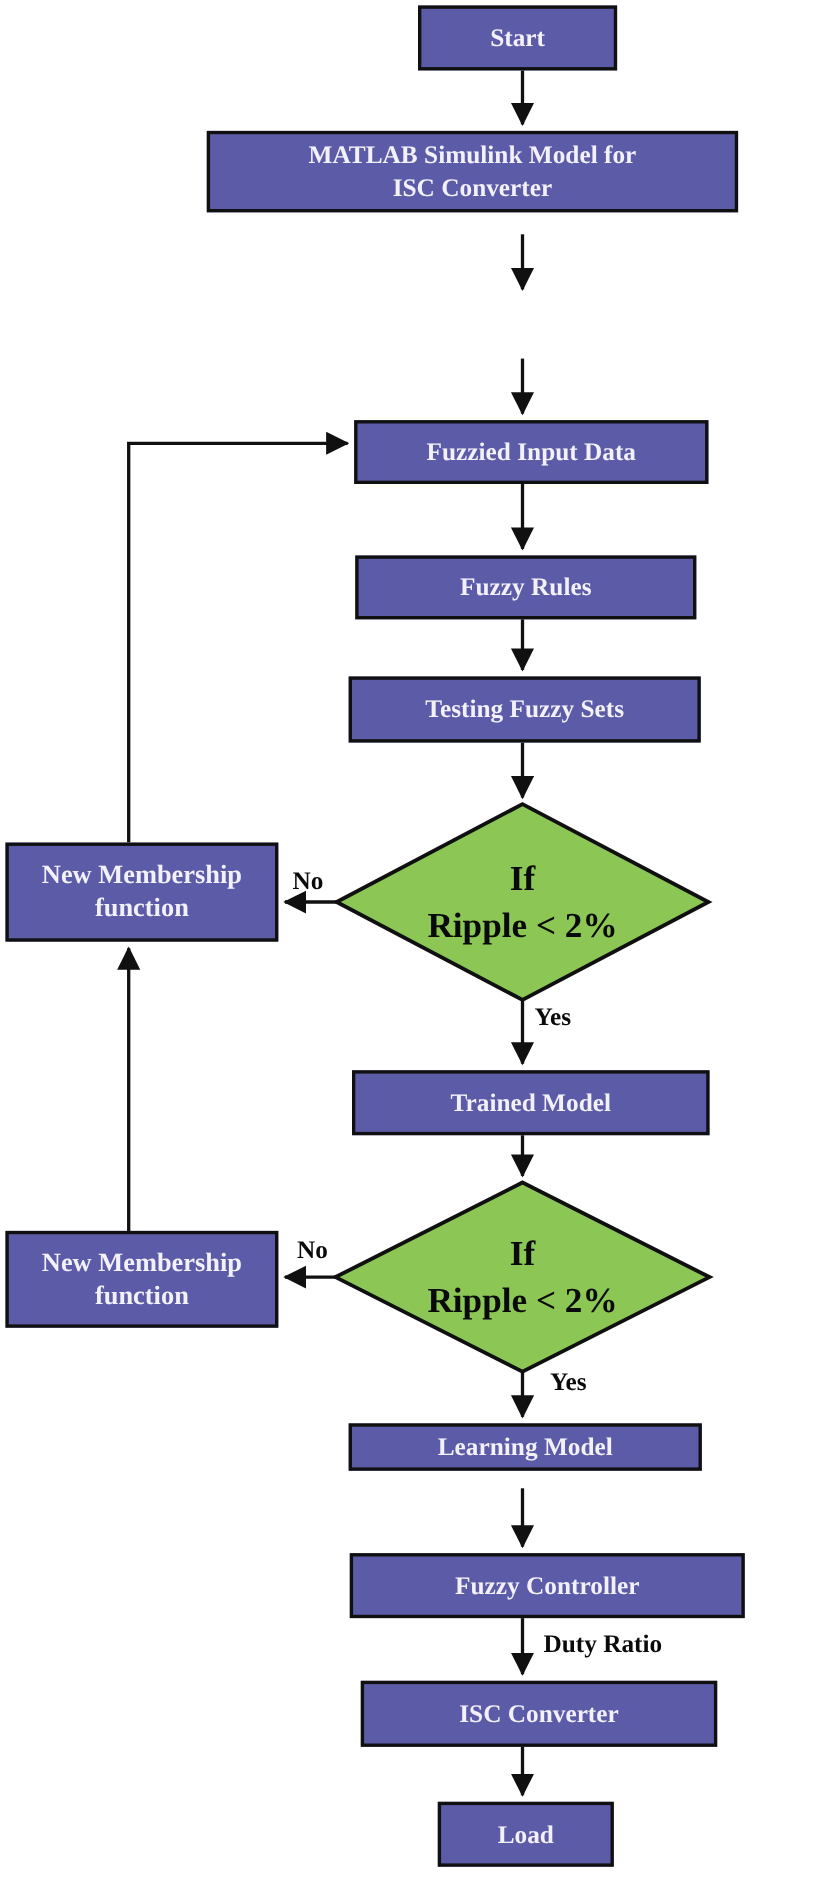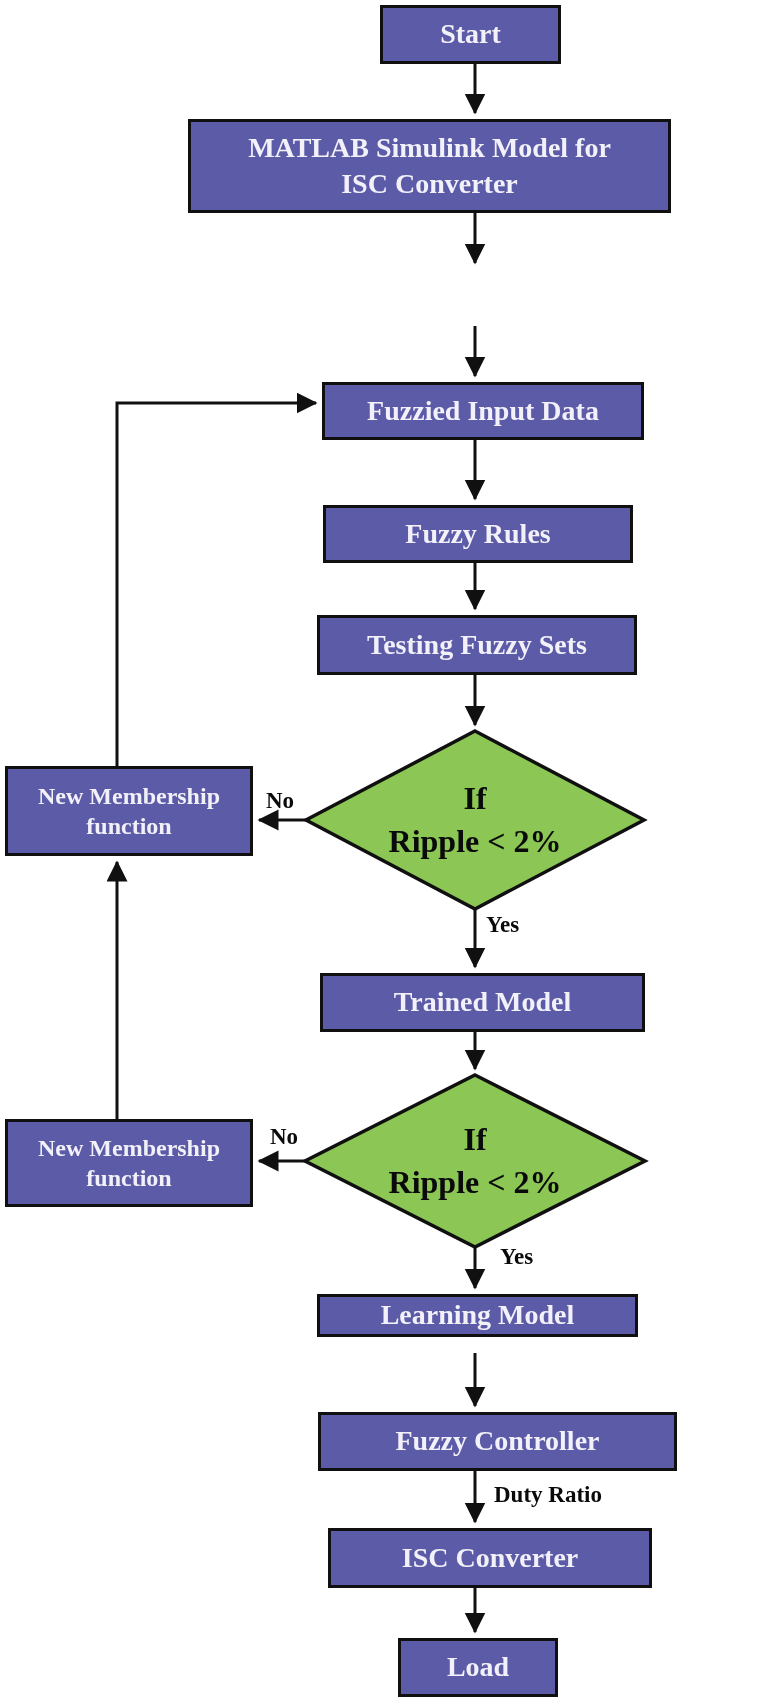--- a/index.html
+++ b/index.html
@@ -14,21 +14,21 @@
   .wires{position:absolute;left:0;top:0;}
   .wire{stroke:var(--connector,#101010);stroke-width:3;fill:none;}
   .diamond{fill:var(--decision-fill,#8cc655);stroke:var(--outline,#101010);stroke-width:3.5;}
   .ahp{fill:var(--connector,#101010);}
   .node{
     position:absolute;box-sizing:border-box;
     background:var(--process-fill,#5c5ba7);
     border:3px solid var(--outline,#101010);
     color:var(--process-text,#f2f0f9);
     display:flex;align-items:center;justify-content:center;
-    text-align:center;font-size:28px;line-height:1.3;
+    text-align:center;font-size:23px;line-height:1.3;
     white-space:pre-line;
   }
   .node.small{font-size:24px;line-height:1.25;}
   .dtext{
     position:absolute;text-align:center;
     color:var(--decision-text,#0a0a0a);
     font-size:32px;line-height:1.34;white-space:pre-line;
   }
   .elabel{
     position:absolute;
@@ -65,21 +65,21 @@
     <line class="wire" x1="305" y1="1161" x2="259" y2="1161" marker-end="url(#ah)"></line>
     <line class="wire" x1="117" y1="1119" x2="117" y2="862" marker-end="url(#ah)"></line>
     <polyline class="wire" points="117,766 117,403 316,403" marker-end="url(#ah)"></polyline>
 
     <polygon class="diamond" points="475,731 644,820 475,909 306,820"></polygon>
     <polygon class="diamond" points="475,1075 645,1161 475,1247 305,1161"></polygon>
   </svg>
 
   <div class="node" style="left:380px;top:5px;width:181px;height:59px">Start</div>
 
-  <div class="node" style="left:188px;top:119px;width:483px;height:94px">MATLAB Simulink Model for
+  <div class="node" style="left:188px;top:119px;width:483px;height:74px">MATLAB Simulink Model for
 ISC Converter</div>
 
 
   <div class="node" style="left:322px;top:382px;width:322px;height:58px">Fuzzied Input Data</div>
 
   <div class="node" style="left:323px;top:505px;width:310px;height:58px">Fuzzy Rules</div>
 
   <div class="node" style="left:317px;top:615px;width:320px;height:60px">Testing Fuzzy Sets</div>
 
   <div class="node small" style="left:5px;top:766px;width:248px;height:90px">New Membership

